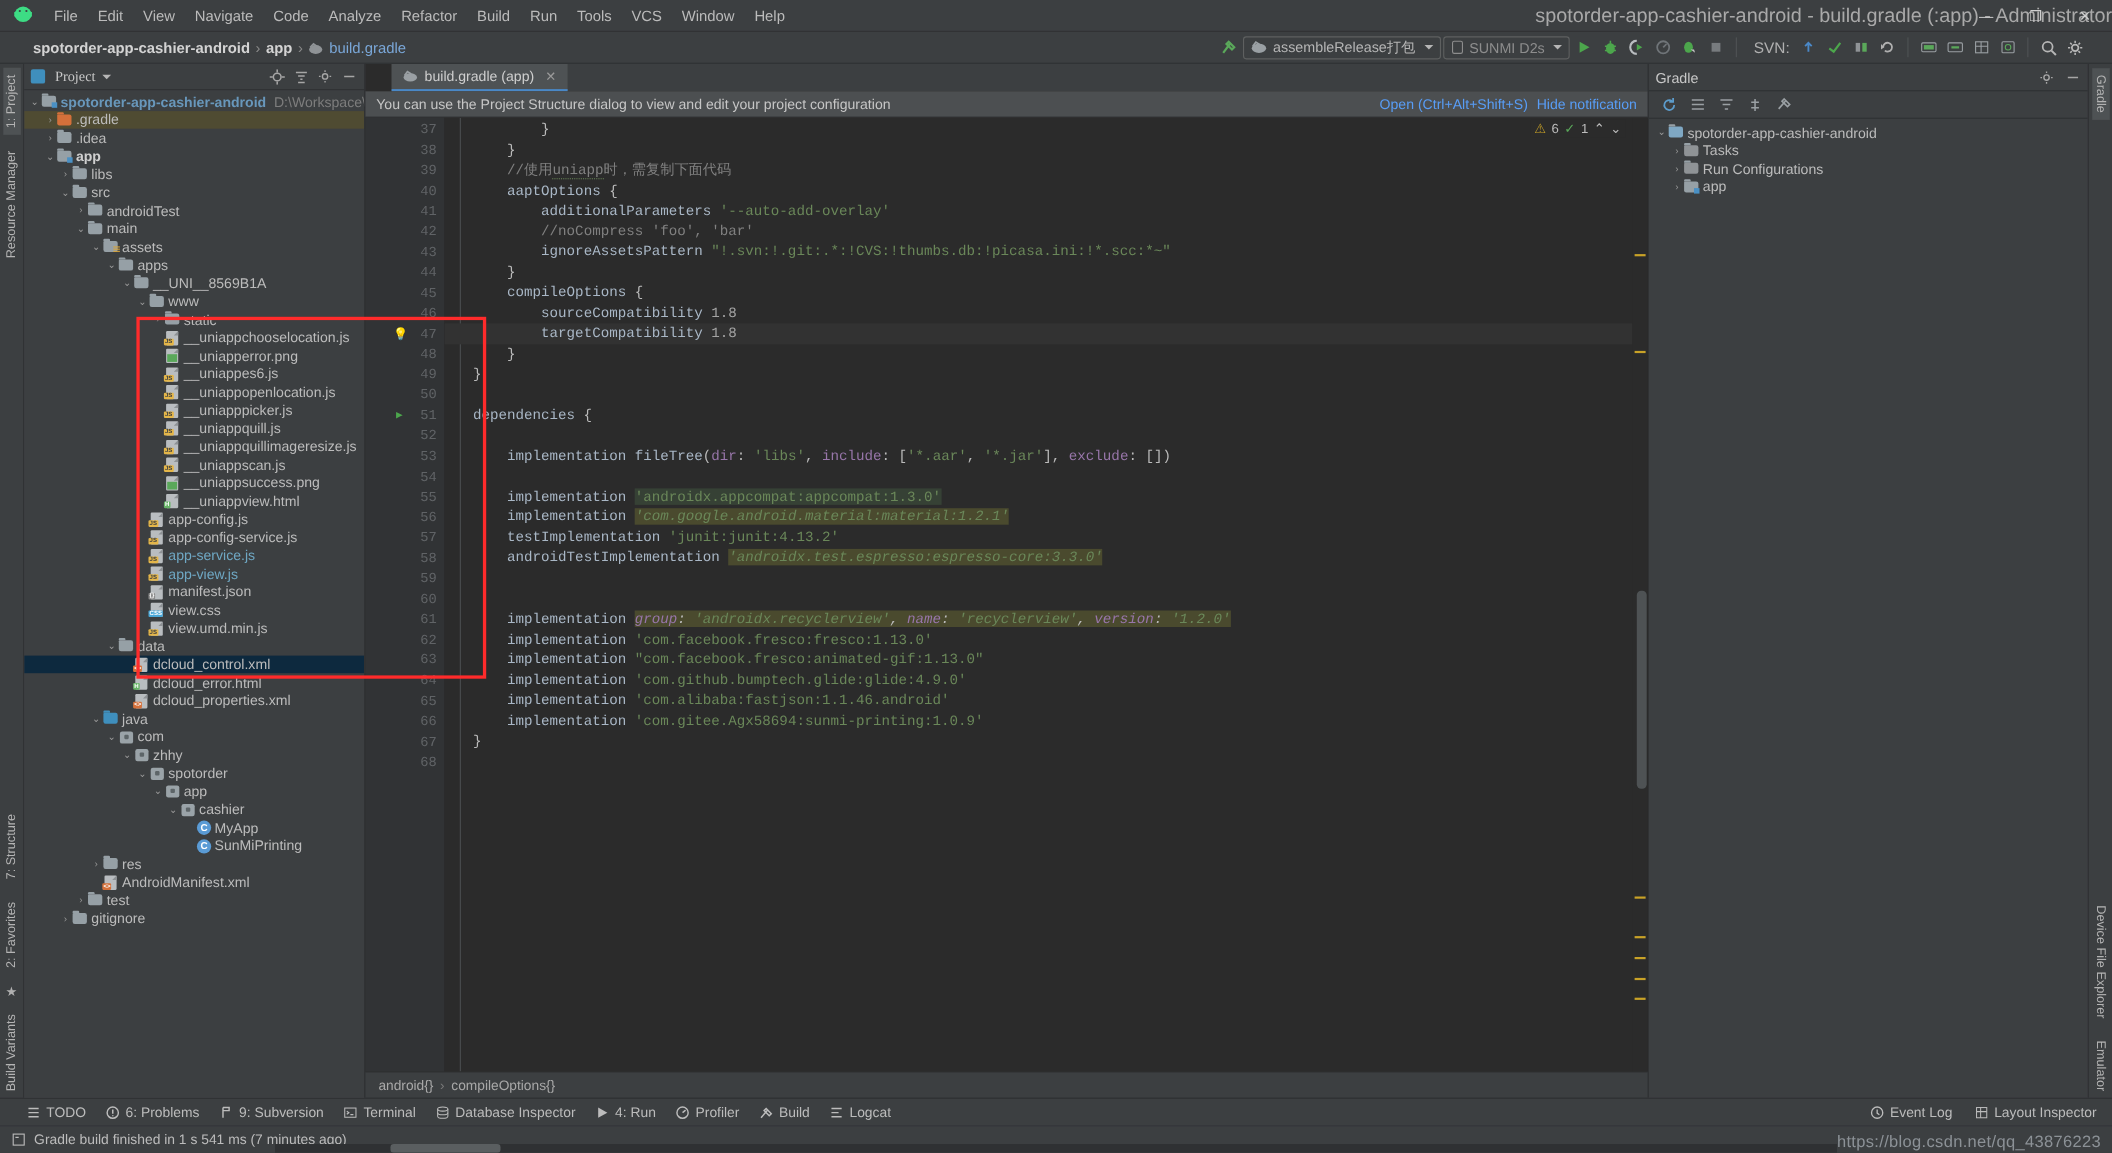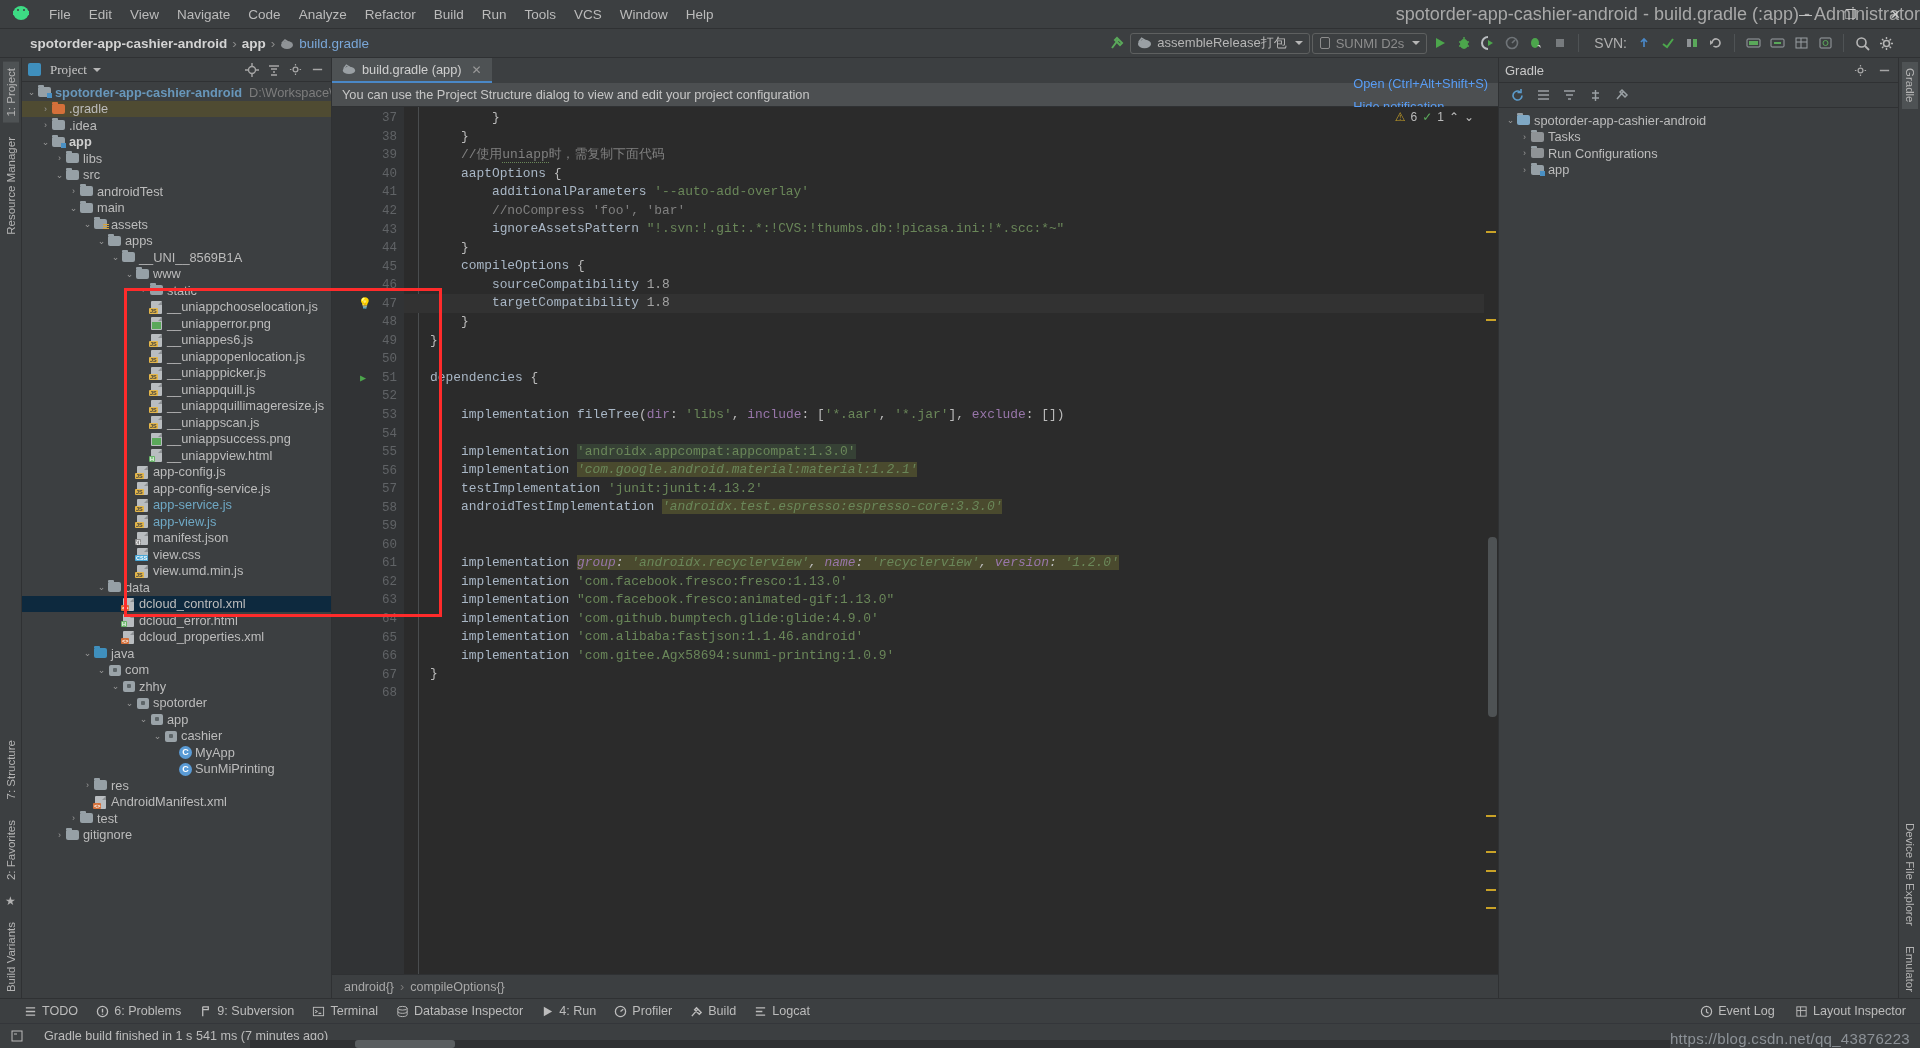--- a/index.html
+++ b/index.html
@@ -141,31 +141,31 @@
   .classico span{ position:absolute; left:0; top:0; width:13px; height:13px; color:#fff; font-size:9px; text-align:center; line-height:13px; font-weight:bold; }
 
   
   .redbox{
     position:absolute; border:3px solid #ff2b2b; pointer-events:none; z-index:30;
     left:102px; top:230px; width:318px; height:329px;
   }
 
   
   .editor-col{ flex:1 1 auto; display:flex; flex-direction:column; min-width:0; background:#2b2b2b; }
-  .tabstrip{ height:25px; flex:0 0 25px; background:#3c3f41; display:flex; align-items:flex-start; }
+  .tabstrip{ height:25px; flex:0 0 25px; background:#3c3f41; display:flex; align-items:flex-start;margin-left:24px; }
   .etab{
     height:25px; display:flex; align-items:center; gap:6px; padding:0 10px;
     background:#4e5254; border-bottom:2px solid #4a88c7; color:#cfcfcf; font-size:12.8px;
   }
   .etab .x{ color:#9a9a9a; font-size:12px; margin-left:4px; }
   .notif{
     height:24px; flex:0 0 24px; background:#4c4f51; display:flex; align-items:center;
     padding:0 10px; font-size:12.8px; color:#c6c6c6; gap:14px; border-bottom:1px solid #2f3133;
   }
-  .notif .links{ margin-left:auto; display:flex; gap:8px;flex-direction:column; }
+  .notif .links{ margin-left:auto; display:flex; gap:8px; }
   .notif a{ color:#589df6; text-decoration:none; }
   .editor-wrap{ flex:1 1 auto; display:flex; min-height:0; position:relative; background:#2b2b2b; }
   .gutter{
     width:72px; flex:0 0 72px; background:#313335; position:relative;
     font-family:"Liberation Mono", monospace; font-size:12.5px; color:#606366; padding-top:2px;
   }
   .gline{ height:18.55px; display:flex; align-items:center; justify-content:flex-end; padding-right:7px; position:relative; }
   .gline .fold-m{
     position:absolute; right:-13px; width:11px;height:11px; border:1px solid #6c7073; border-radius:2px;
     display:flex;align-items:center;justify-content:center; color:#8d9194; font-size:9px; background:#313335;
@@ -214,21 +214,21 @@
 
   
   .bottombar{
     height:25px; flex:0 0 25px; background:#3c3f41; display:flex; align-items:center;
     padding-left:24px; gap:18px; border-top:1px solid #2f3133;
   }
   .bb-item{ display:flex; align-items:center; gap:5px; font-size:12.6px; color:#bcbcbc; cursor:default; }
   .bb-right{ margin-left:auto; display:flex; gap:20px; padding-right:14px; }
   .statusbar{
     height:25px; flex:0 0 25px; background:#3c3f41; display:flex; align-items:center;
-    padding-left:10px; gap:20px; font-size:12.6px; color:#bcbcbc; position:relative; border-top:1px solid #34363a;
+    padding-left:10px; gap:7px; font-size:12.6px; color:#bcbcbc; position:relative; border-top:1px solid #34363a;
   }
   .watermark{
     position:absolute; right:10px; bottom:1px; font-size:15px; color:#9aa0a6; opacity:.85;
     font-family:"Liberation Sans", sans-serif; letter-spacing:.3px;
   }
   .sb-scroll{ position:absolute; left:355px; bottom:0; width:100px; height:8px; background:#5a5e60; border-radius:3px; }
   .sb-track{ position:absolute; left:250px; right:250px; bottom:0; height:8px; background:#2f3133; }
 </style>
 </head>
 <body>

